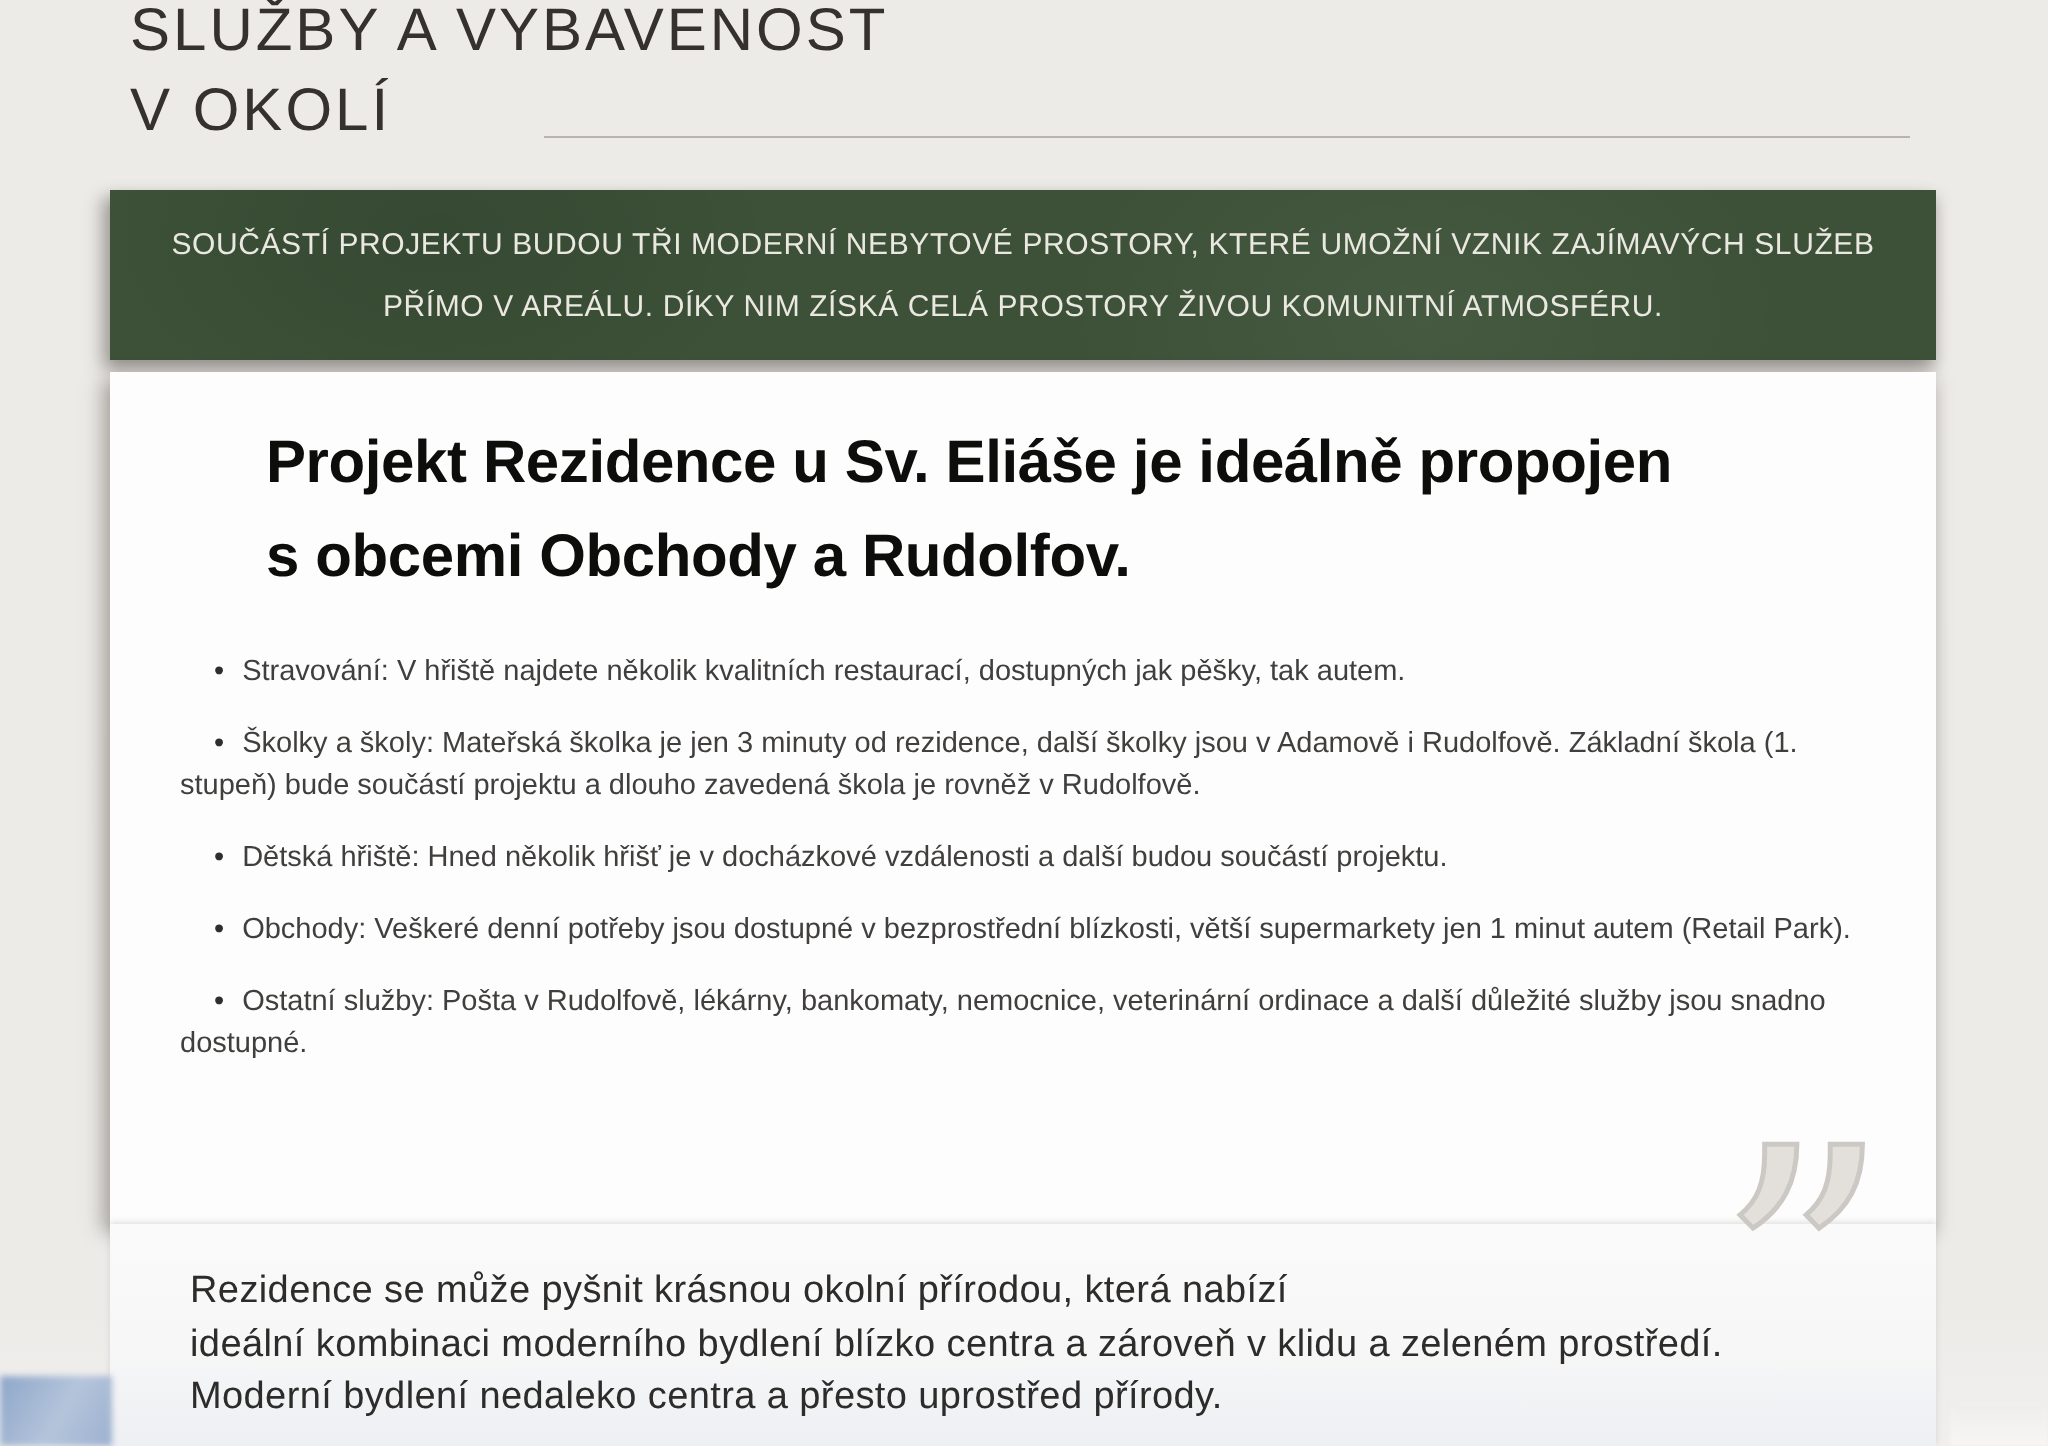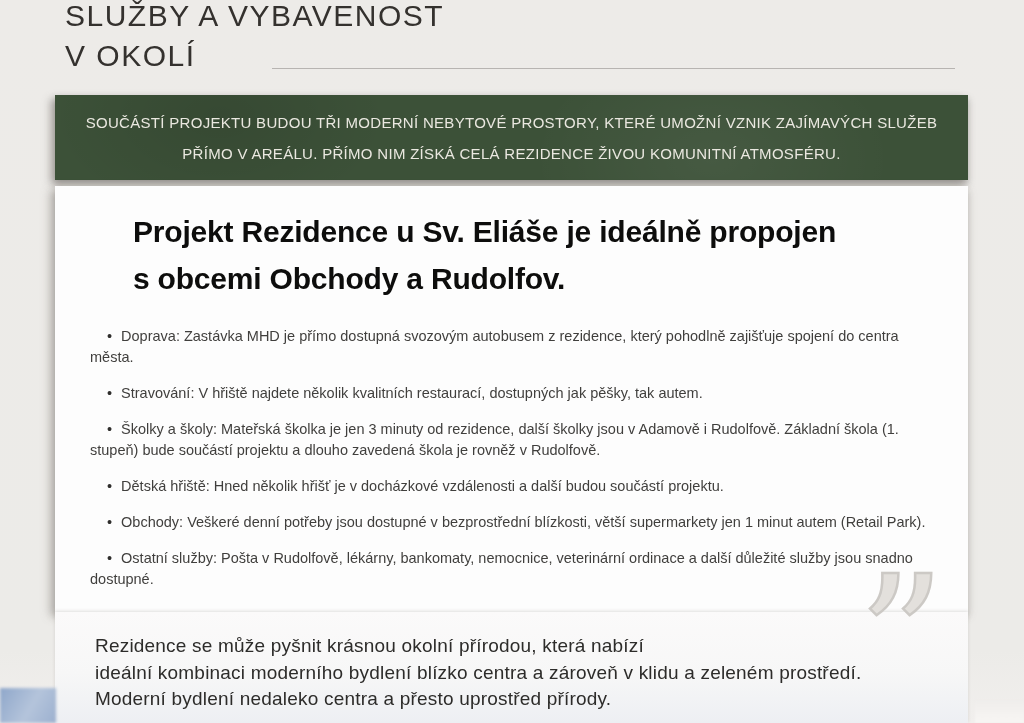--- a/index.html
+++ b/index.html
@@ -83,31 +83,30 @@
 <div class="title-block">
   <div class="title-line">SLUŽBY A VYBAVENOST</div>
   <div class="title-row2">
     <div class="title-line">V OKOLÍ</div>
     <div class="title-rule"></div>
   </div>
 </div>
 
 <div class="banner">
   <div class="banner-line">SOUČÁSTÍ PROJEKTU BUDOU TŘI MODERNÍ NEBYTOVÉ PROSTORY, KTERÉ UMOŽNÍ VZNIK ZAJÍMAVÝCH SLUŽEB</div>
-  <div class="banner-line">PŘÍMO V AREÁLU. PŘÍMO NIM ZÍSKÁ CELÁ REZIDENCE ŽIVOU KOMUNITNÍ ATMOSFÉRU.</div>
+  <div class="banner-line">PŘÍMO V AREÁLU. DÍKY NIM ZÍSKÁ CELÁ PROSTORY ŽIVOU KOMUNITNÍ ATMOSFÉRU.</div>
 </div>
 
 <div class="card">
   <div class="card-heading">
     <div class="heading-line">Projekt Rezidence u Sv. Eliáše je ideálně propojen</div>
     <div class="heading-line">s obcemi Obchody a Rudolfov.</div>
   </div>
 
   <div class="bullet-list">
-    <p class="bullet"><span class="marker">•</span><span>Doprava: Zastávka MHD je přímo dostupná svozovým autobusem z rezidence, který pohodlně zajišťuje spojení do centra města.</span></p>
     <p class="bullet"><span class="marker">•</span><span>Stravování: V hřiště najdete několik kvalitních restaurací, dostupných jak pěšky, tak autem.</span></p>
     <p class="bullet"><span class="marker">•</span><span>Školky a školy: Mateřská školka je jen 3 minuty od rezidence, další školky jsou v Adamově i Rudolfově. Základní škola (1. stupeň) bude součástí projektu a dlouho zavedená škola je rovněž v Rudolfově.</span></p>
     <p class="bullet"><span class="marker">•</span><span>Dětská hřiště: Hned několik hřišť je v docházkové vzdálenosti a další budou součástí projektu.</span></p>
     <p class="bullet"><span class="marker">•</span><span>Obchody: Veškeré denní potřeby jsou dostupné v bezprostřední blízkosti, větší supermarkety jen 1 minut autem (Retail Park).</span></p>
     <p class="bullet"><span class="marker">•</span><span>Ostatní služby: Pošta v Rudolfově, lékárny, bankomaty, nemocnice, veterinární ordinace a další důležité služby jsou snadno dostupné.</span></p>
   </div>
 </div>
 
 <div class="quote-mark">”</div>
 

